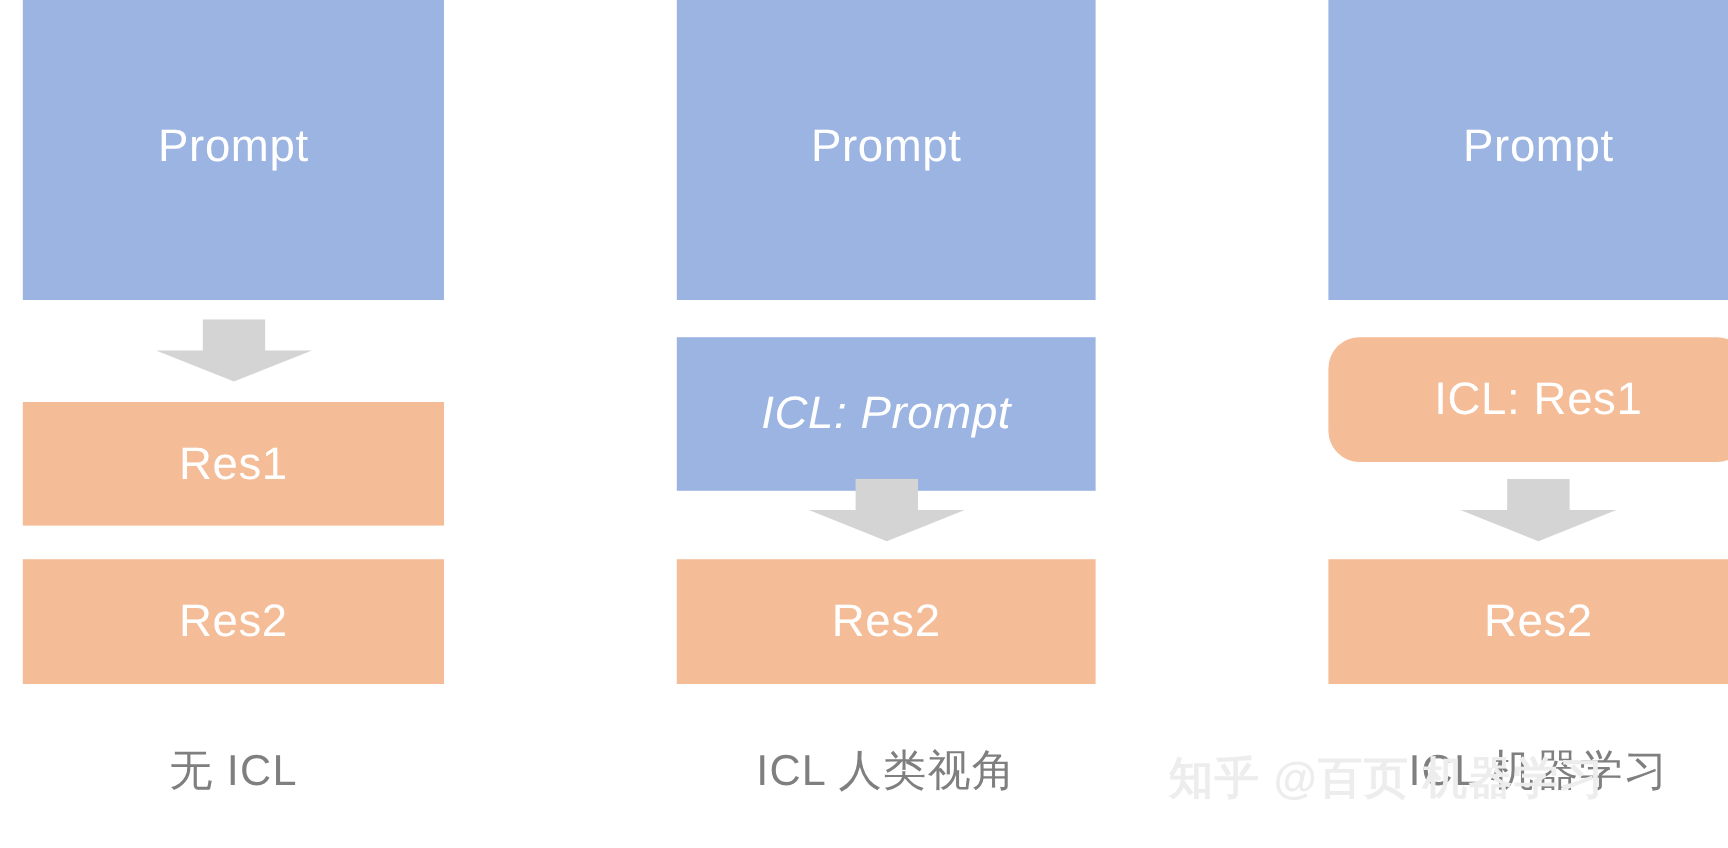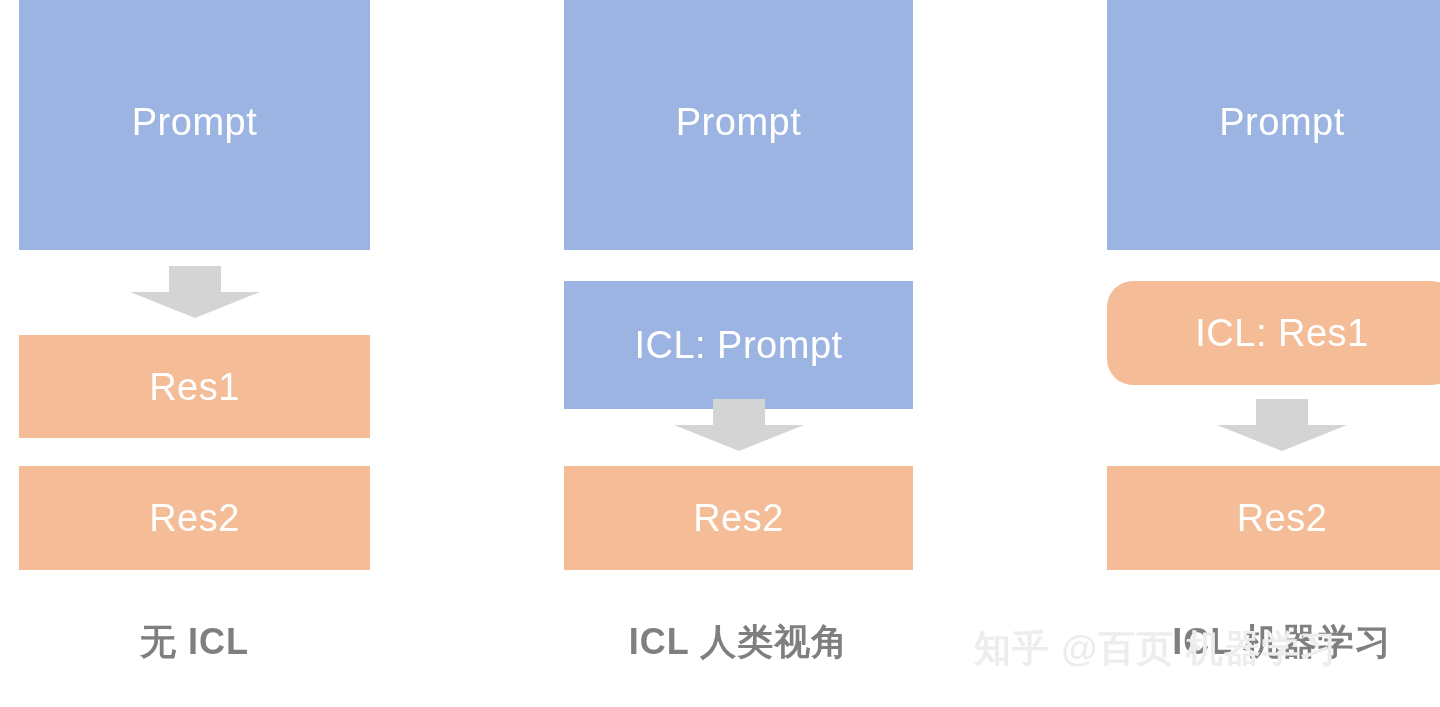--- a/index.html
+++ b/index.html
@@ -48,21 +48,21 @@
   .box-blue   { background: #9cb4e1; }
   .box-orange { background: #f4bd98; }
 
   
   .c1-prompt { top: -6px;  height: 256px; }
   .c1-res1   { top: 335px; height: 103px; }
   .c1-res2   { top: 466px; height: 104px; }
 
   
   .c2-prompt { top: -6px;  height: 256px; }
-  .c2-icl    { top: 281px; height: 128px; }
+  .c2-icl    { top: 281px; height: 128px; font-style: italic; }
   .c2-res2   { top: 466px; height: 104px; }
 
   
   .c3-prompt { top: -6px;  height: 256px; }
   .c3-icl    { top: 281px; height: 104px; border-radius: 26px; }
   .c3-res2   { top: 466px; height: 104px; }
 
   .arrow {
     position: absolute;
     width: 130px;
@@ -77,21 +77,21 @@
   .c3-arrow { top: 399px; }
 
   .caption {
     position: absolute;
     left: 0;
     width: 100%;
     top: 620px;
     text-align: center;
     color: #7f7f7f;
     font-size: 36px;
-    font-weight: 700;
+    font-weight: 400;
     line-height: 1.2;
     letter-spacing: 1px;
     white-space: nowrap;
   }
 
   .watermark {
     position: absolute;
     left: 955px;
     top: 624px;
     font-size: 37px;

